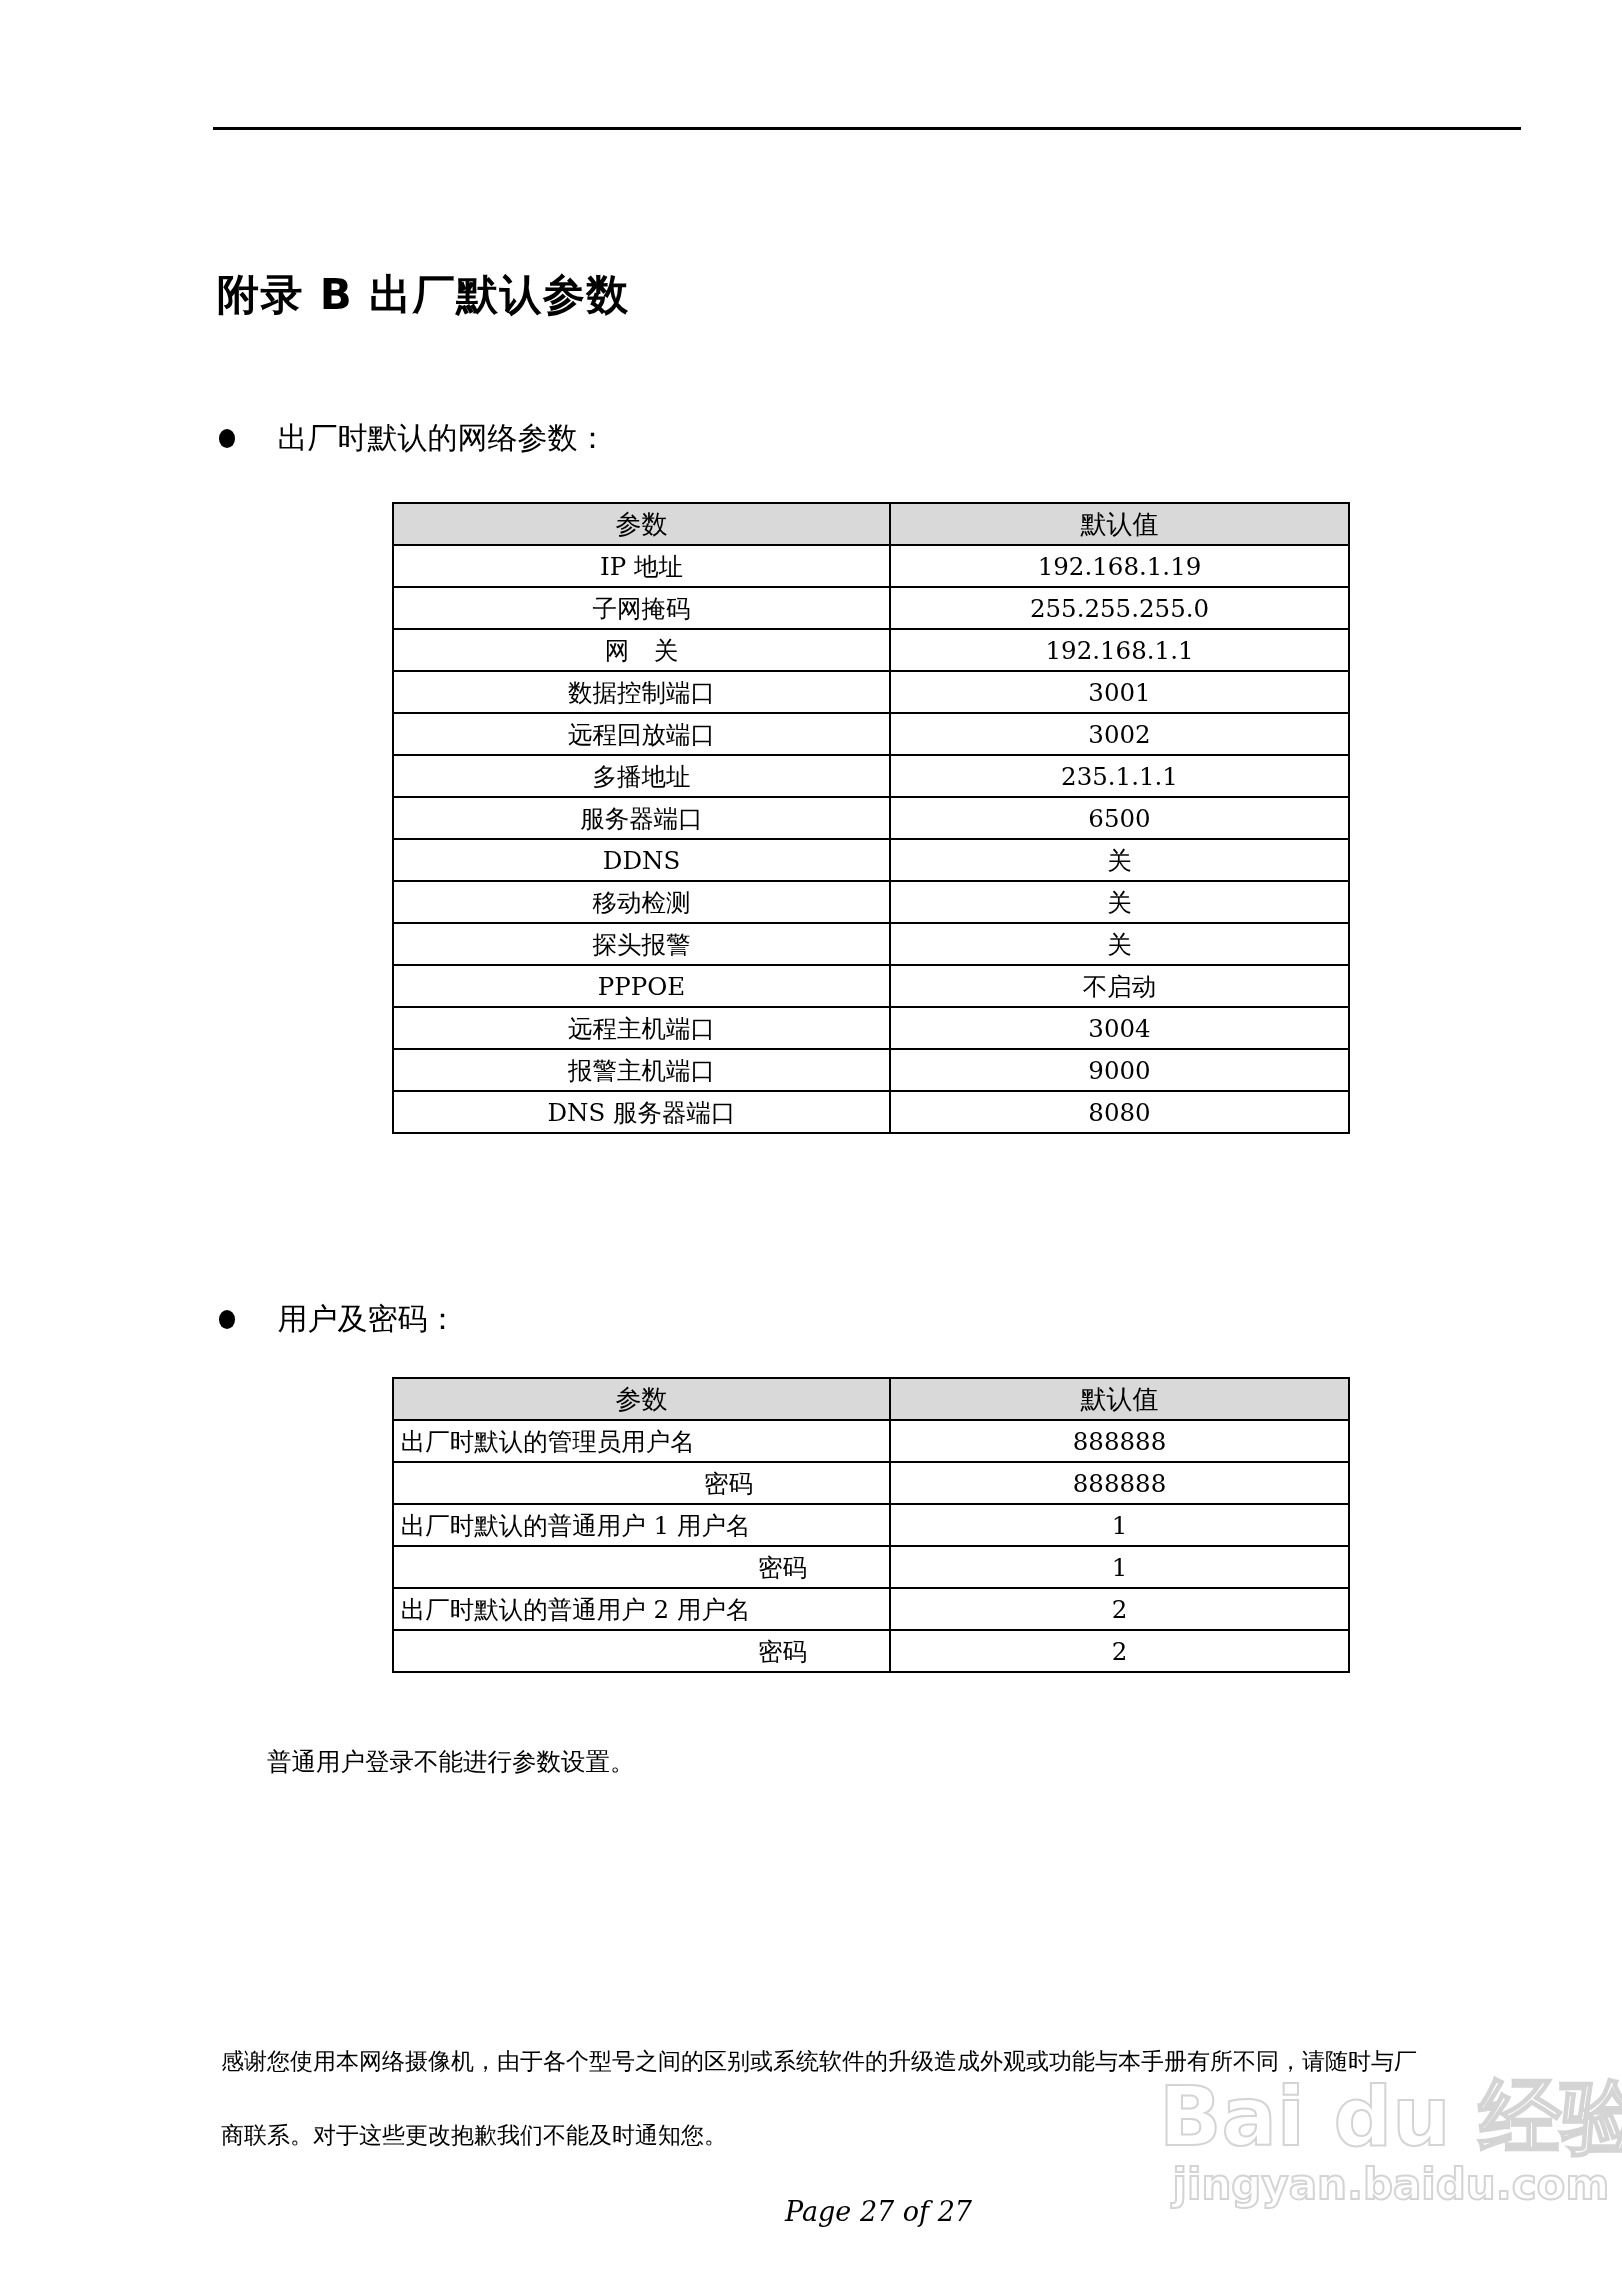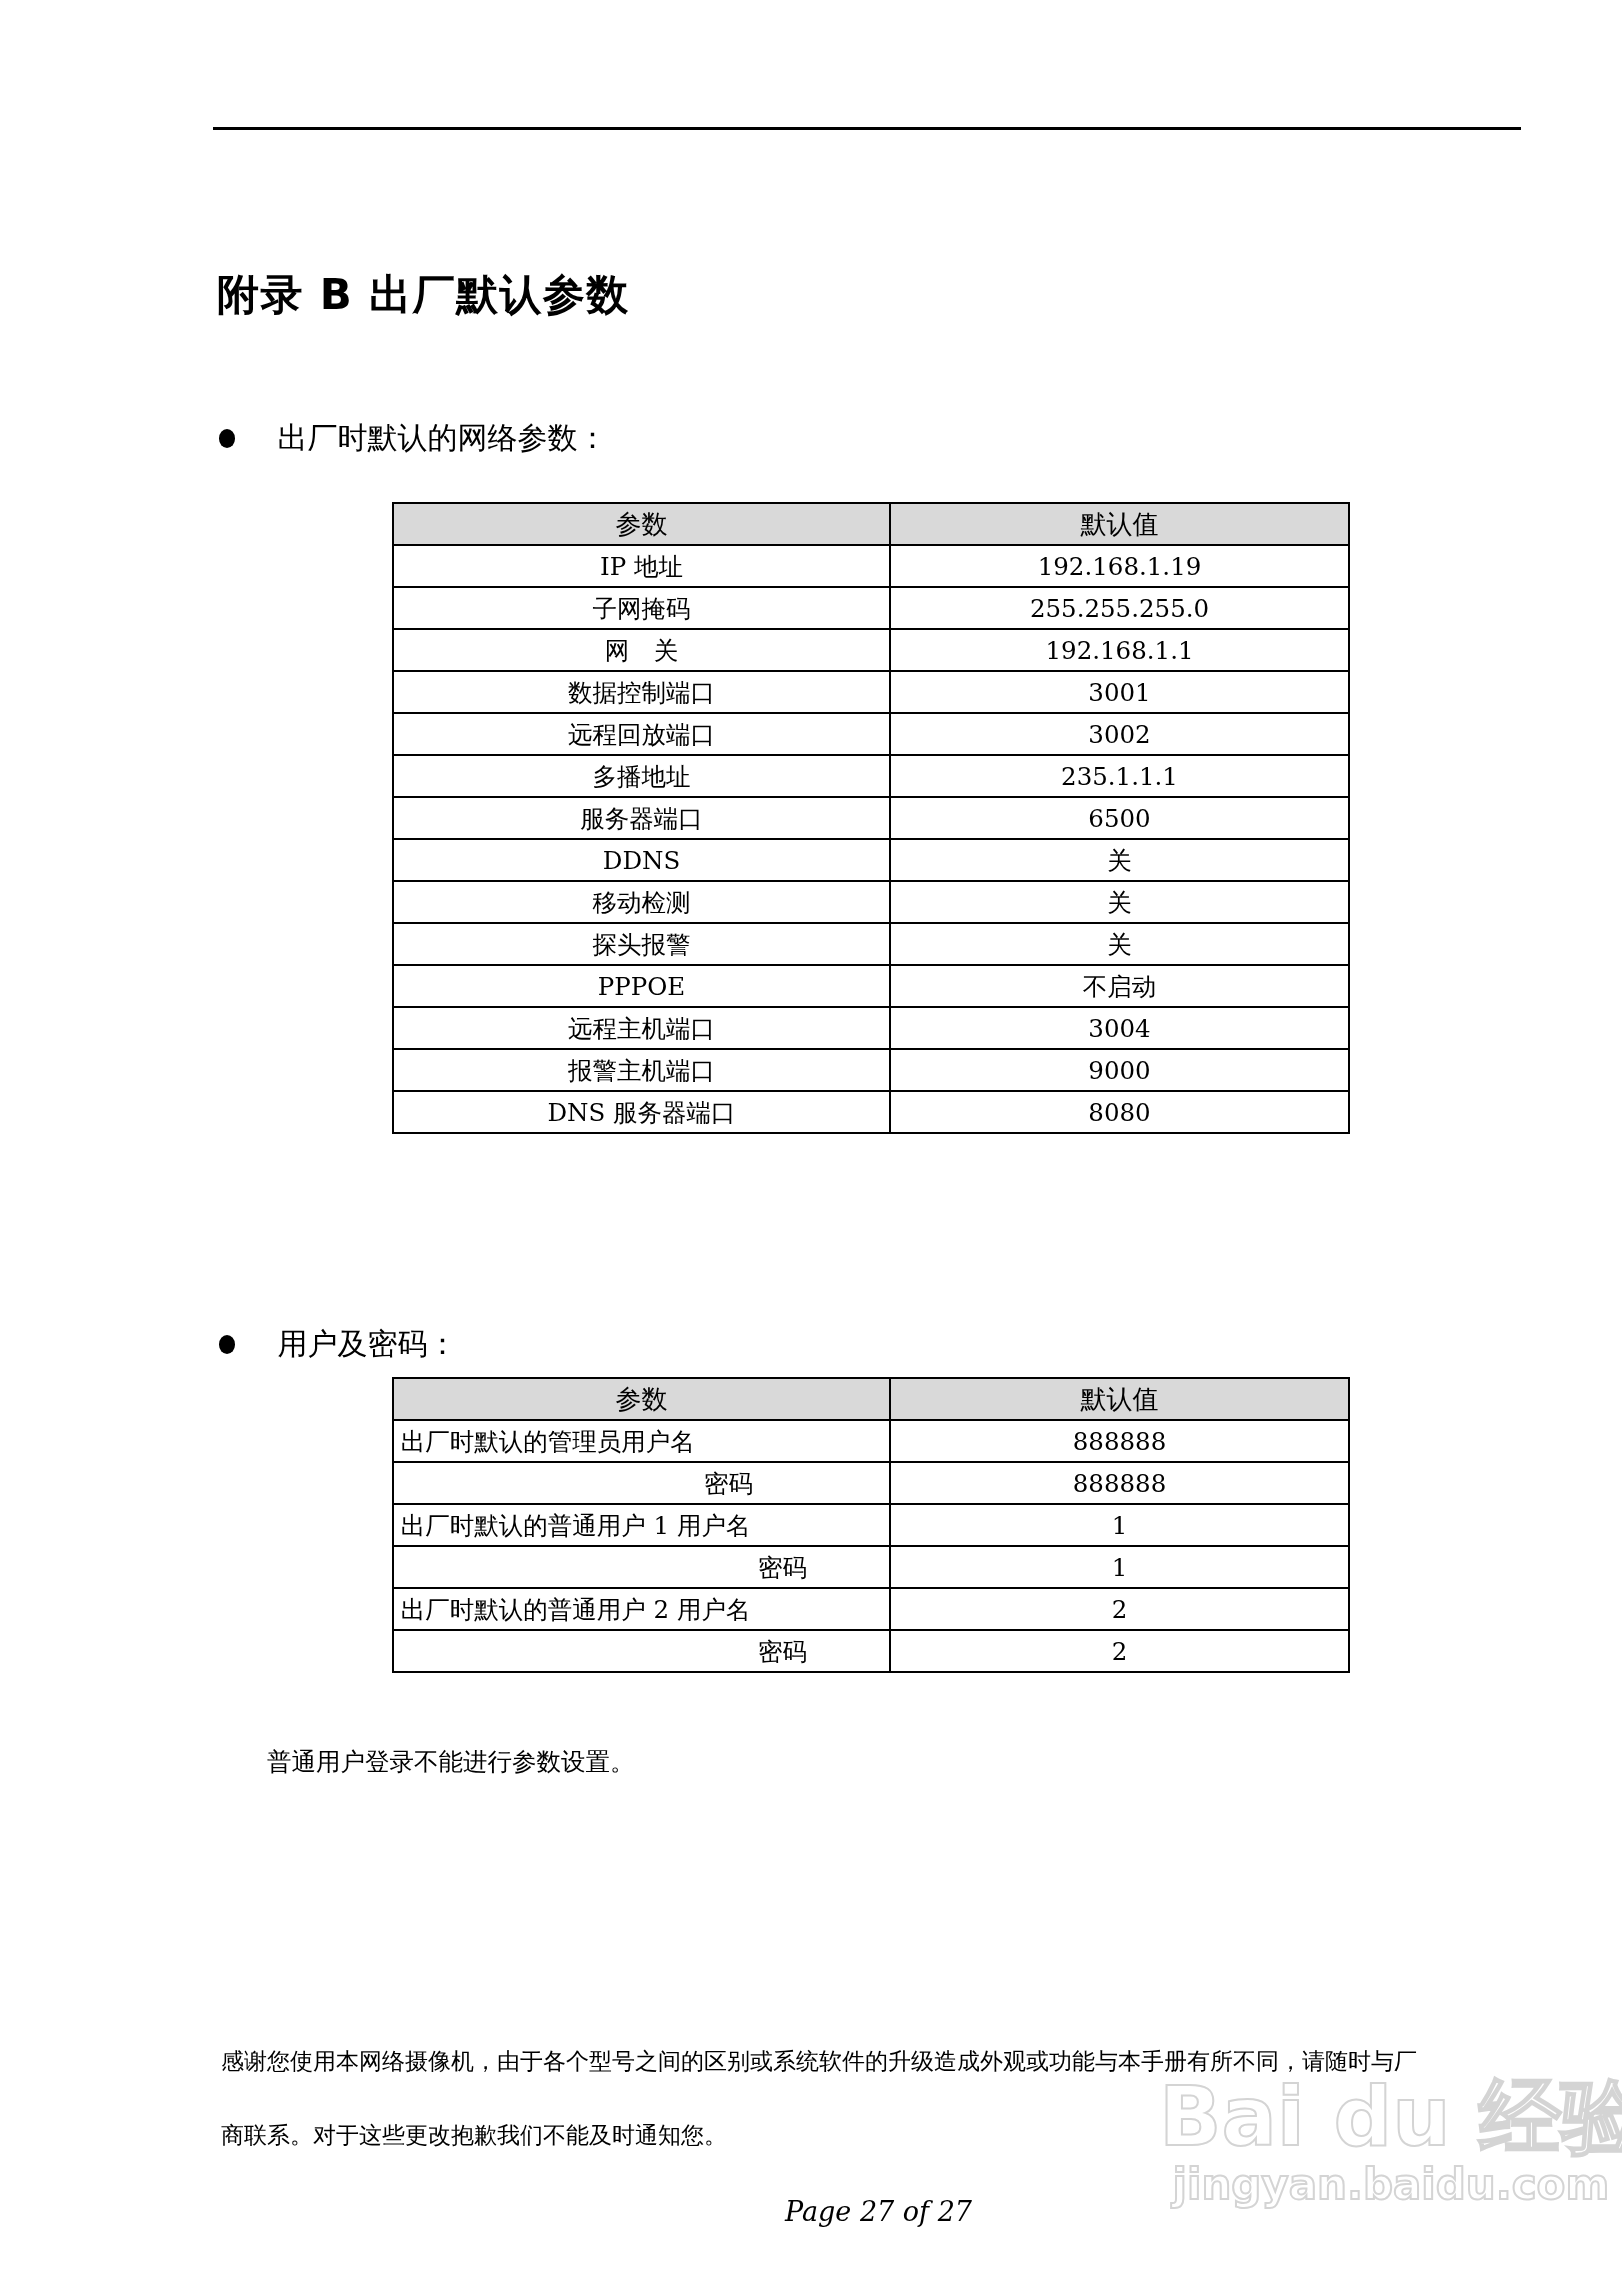--- a/index.html
+++ b/index.html
@@ -102,21 +102,21 @@
         <td>报警主机端口</td>
         <td>9000</td>
       </tr>
     <tr>
         <td>DNS 服务器端口</td>
         <td>8080</td>
       </tr>
   </tbody>
 </table>
 
-<div class="bullet-row" style="top:1299px;margin-top:25px;">
+<div class="bullet-row" style="top:1299px;">
   <span class="bullet-dot"></span>
   <span class="bullet-text">用户及密码：</span>
 </div>
 
 <table class="param" style="top:1377px;">
   <colgroup>
       <col style="width:497px">
       <col style="width:459px">
     </colgroup>
   <thead>

